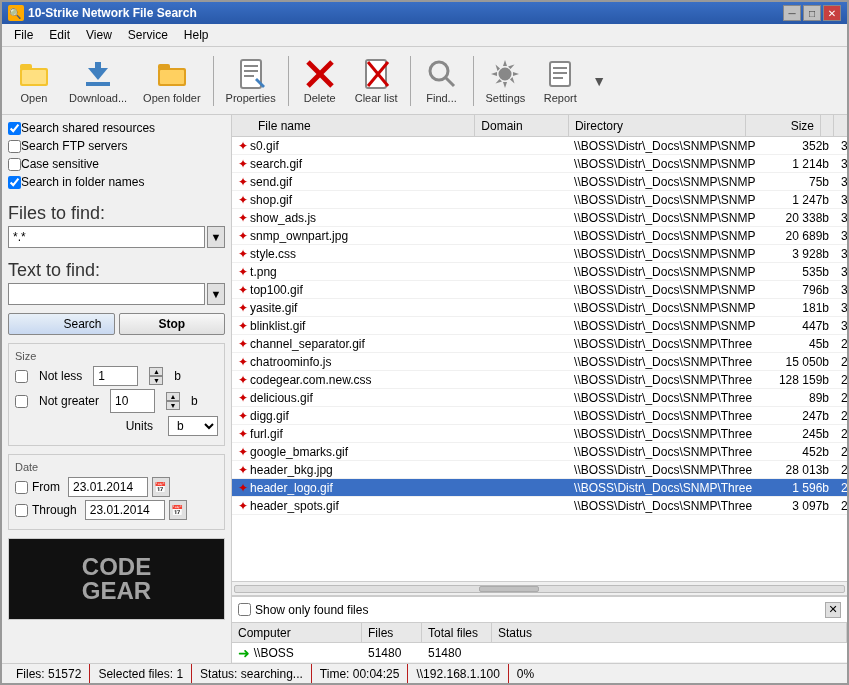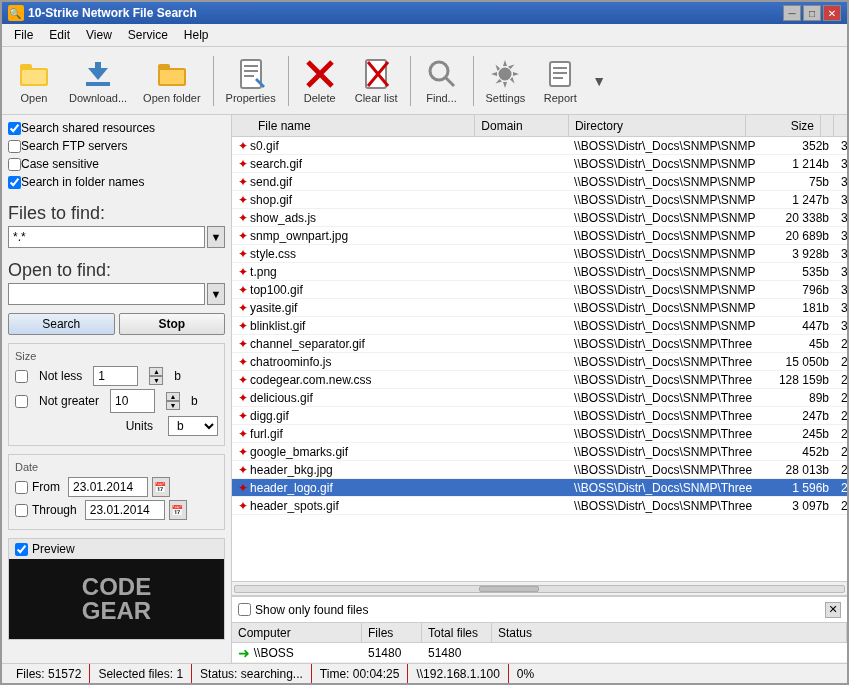--- a/index.html
+++ b/index.html
@@ -27,21 +27,21 @@
     
     .left-panel { width: 230px; background: #f0f0f0; border-right: 1px solid #ccc; padding: 6px; display: flex; flex-direction: column; gap: 4px; overflow-y: auto; }
     
     .checkbox-row { display: flex; align-items: center; font-size: 12px; }
     .checkbox-row input[type=checkbox] { width: 13px; height: 13px; }
     
     .section-label { font-size: 18px; font-weight: normal; color: #333; margin-top: 4px; }
     
     .btn-row { display: flex; gap: 4px; margin-top: 4px; }
     .btn { padding: 3px 12px; border: 1px solid #888; background: linear-gradient(to bottom, #f8f8f8, #e0e0e0); cursor: pointer; font-size: 12px; border-radius: 2px; }
-    .btn-primary { background: linear-gradient(to bottom, #e8f0f8, #c8d8f0); }
+    .btn-primary { background: linear-gradient(to bottom, #e8f0f8, #c8d8f0); text-align: right; }
     
     .size-section { border: 1px solid #ccc; padding: 6px; margin-top: 4px; }
     .size-title { font-size: 11px; color: #555; margin-bottom: 4px; }
     .size-row { display: flex; align-items: center; gap: 11px; margin-bottom: 3px; }
     .size-input { width: 55px; height: 20px; border: 1px solid #888; padding: 1px 4px; font-size: 12px; }
     .spin-btn { width: 14px; height: 9px; background: #e0e0e0; border: 1px solid #888; font-size: 7px; display: flex; align-items: center; justify-content: center; cursor: pointer; line-height: 1; }
     .units-combo { height: 20px; border: 1px solid #888; padding: 1px 4px; font-size: 12px; background: white; }
     
     .date-section { border: 1px solid #ccc; padding: 6px; margin-top: 4px; }
     .date-title { font-size: 11px; color: #555; margin-bottom: 4px; }
@@ -258,21 +258,21 @@
 
       <div style="margin-top:6px;">
         <div class="section-label">Files to find:</div>
         <div style="display:flex; align-items:center; gap:2px; margin-top:2px;">
           <input type="text" style="flex: 1 1 0%; height: 22px;" value="*.*">
           <div style="background:#e0e0e0; border:1px solid #888; width:18px; height:22px; display:flex; align-items:center; justify-content:center; font-size:11px; cursor:pointer;">▼</div>
         </div>
       </div>
 
       <div style="margin-top:4px;">
-        <div class="section-label">Open to find:</div>
+        <div class="section-label">Text to find:</div>
         <div style="display:flex; align-items:center; gap:2px; margin-top:2px;">
           <input type="text" style="flex: 1 1 0%; height: 22px;" value="">
           <div style="background:#e0e0e0; border:1px solid #888; width:18px; height:22px; display:flex; align-items:center; justify-content:center; font-size:11px; cursor:pointer;">▼</div>
         </div>
       </div>
 
       <div class="btn-row">
         <button class="btn btn-primary" style="flex:1;">Search</button>
         <button class="btn" style="flex:1;font-weight:bold;">Stop</button>
       </div>
@@ -319,24 +319,20 @@
         </div>
         <div class="date-row">
           <input type="checkbox" style="">
           <label>Through</label>
           <input type="text" class="date-input" value="23.01.2014" style="width: 80px; height: 20px; margin-left: 4px;">
           <div style="background:#e0e0e0; border:1px solid #888; width:18px; height:20px; display:flex; align-items:center; justify-content:center; font-size:10px; cursor:pointer;">📅</div>
         </div>
       </div>
 
       <div class="preview-section">
-        <div class="preview-title">
-          <input type="checkbox" checked="" style="">
-          <span>Preview</span>
-        </div>
         <div class="code-gear-preview">
           <div style="text-align:center;">
             <div class="code-gear-text">CODE<br>GEAR</div>
           </div>
         </div>
       </div>
     </div>
 
     <div class="right-panel">
 

